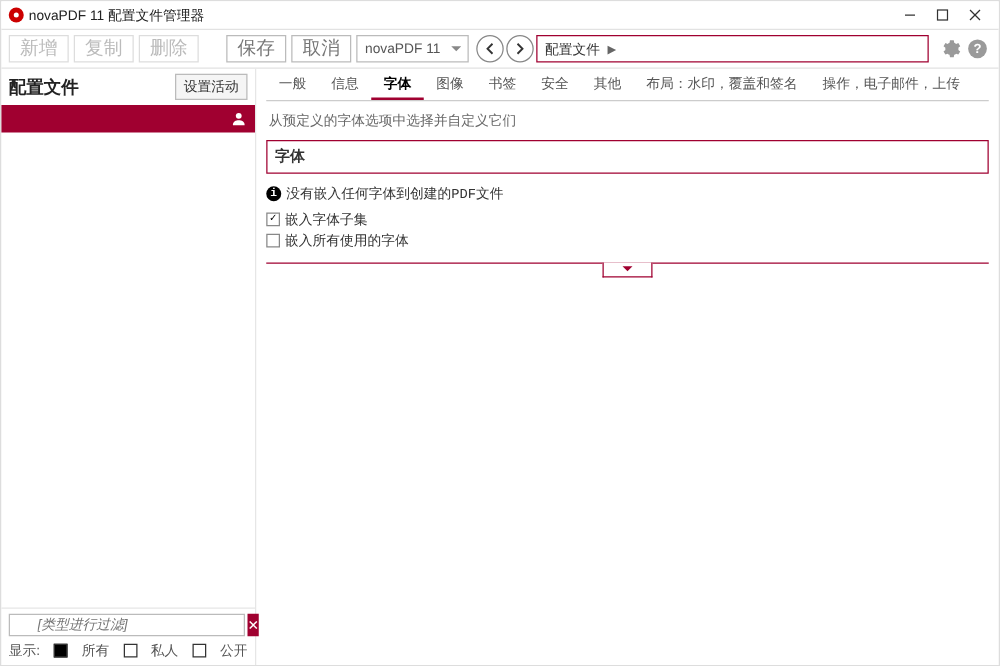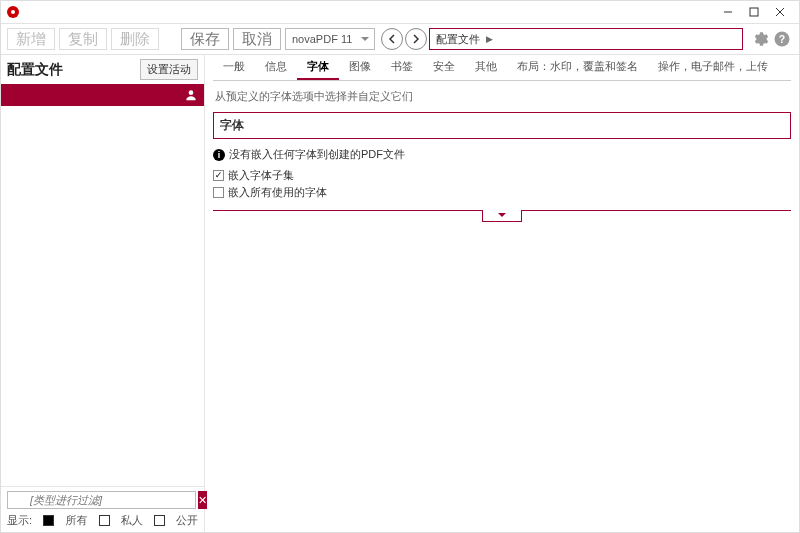--- a/index.html
+++ b/index.html
@@ -32,21 +32,21 @@
   .profilebar { background:#a00030; height:22px; display:flex; align-items:center; justify-content:flex-end; padding:0 6px;}
   .profilebar svg { width:14px; height:14px; fill:#fff;}
   .side-fill { flex:1; }
   .side-footer { border-top:1px solid #e6e6e6; padding:4px 6px;}
   .filterbox { display:flex; align-items:center; margin-bottom:4px;}
   .filterbox input { flex:1; height:18px; border:1px solid #bbb; font-size:11px; padding:0 22px; color:#aaa; font-style:italic;}
   .filterbox .xbtn { width:18px;height:18px;background:#a00030;color:#fff;display:flex;align-items:center;justify-content:center;font-size:11px;margin-left:2px;}
   .showrow { display:flex; align-items:center; font-size:11px; color:#555; gap:4px;justify-content:space-between;}
   .showrow .chk, .showrow .radio { width:11px;height:11px;border:1px solid #333;display:inline-block;}
   .showrow .radio.sel{background:#000;}
-  .content { flex:1; display:flex; flex-direction:column; padding:0 8px 8px 8px; overflow:hidden;}
+  .content { flex:1; display:flex; flex-direction:column; padding:0 8px 8px 8px; overflow:hidden;font-family:Liberation Mono, monospace;}
   .tabs { display:flex; align-items:flex-end; height:26px; border-bottom:1px solid #ccc; font-size:11px;}
   .tab { padding:4px 10px; color:#555; border-bottom:2px solid transparent; white-space:nowrap;}
   .tab.active { border-bottom:2px solid #a00030; color:#000; font-weight:bold;}
   .desc { font-size:11px; color:#666; padding:8px 2px;}
   .section-h { border:1px solid #a00030; padding:4px 6px; font-size:12px; font-weight:bold; margin-bottom:8px;}
   .label { font-size:11px; color:#555; margin-bottom:2px;}
   .dd-row { display:flex; align-items:center; gap:8px; margin-bottom:4px;}
   .dd { border:1px solid #888; height:18px; line-height:16px; padding:0 18px 0 4px; font-size:11px; flex:0 0 380px; position:relative;}
   .dd::after{content:"";position:absolute;right:4px;top:6px;border:4px solid transparent;border-top-color:#333;}
   .link { color:#06c; text-decoration:underline; font-size:11px;}
@@ -57,20 +57,21 @@
   .chk-row .chk.checked::after{content:"✓";font-size:9px;color:#000;line-height:9px;}
   .collapser { height:12px; border-top:1px solid #a00030; margin-top:8px; position:relative;}
   .collapser .handle { position:absolute; left:50%; top:-1px; transform:translateX(-50%); width:40px; height:12px; background:#fff; border:1px solid #a00030; border-top:none; display:flex;align-items:center;justify-content:center;}
   .collapser .handle::after{content:"";border:4px solid transparent;border-top-color:#a00030;margin-top:3px;}
 </style>
 </head>
 <body>
 
 <div class="titlebar">
   <span class="app-icon"></span>
+  <span class="title">novaPDF 11 配置文件管理器</span>
   <span class="spacer"></span>
   <span class="winbtn">
       <svg viewBox="0 0 10 10">
         <line x1="1" y1="5" x2="9" y2="5" stroke="#333" stroke-width="1"></line>
       </svg>
     </span>
   <span class="winbtn">
       <svg viewBox="0 0 10 10">
         <rect x="1" y="1" width="8" height="8" fill="none" stroke="#333" stroke-width="1"></rect>
       </svg>

